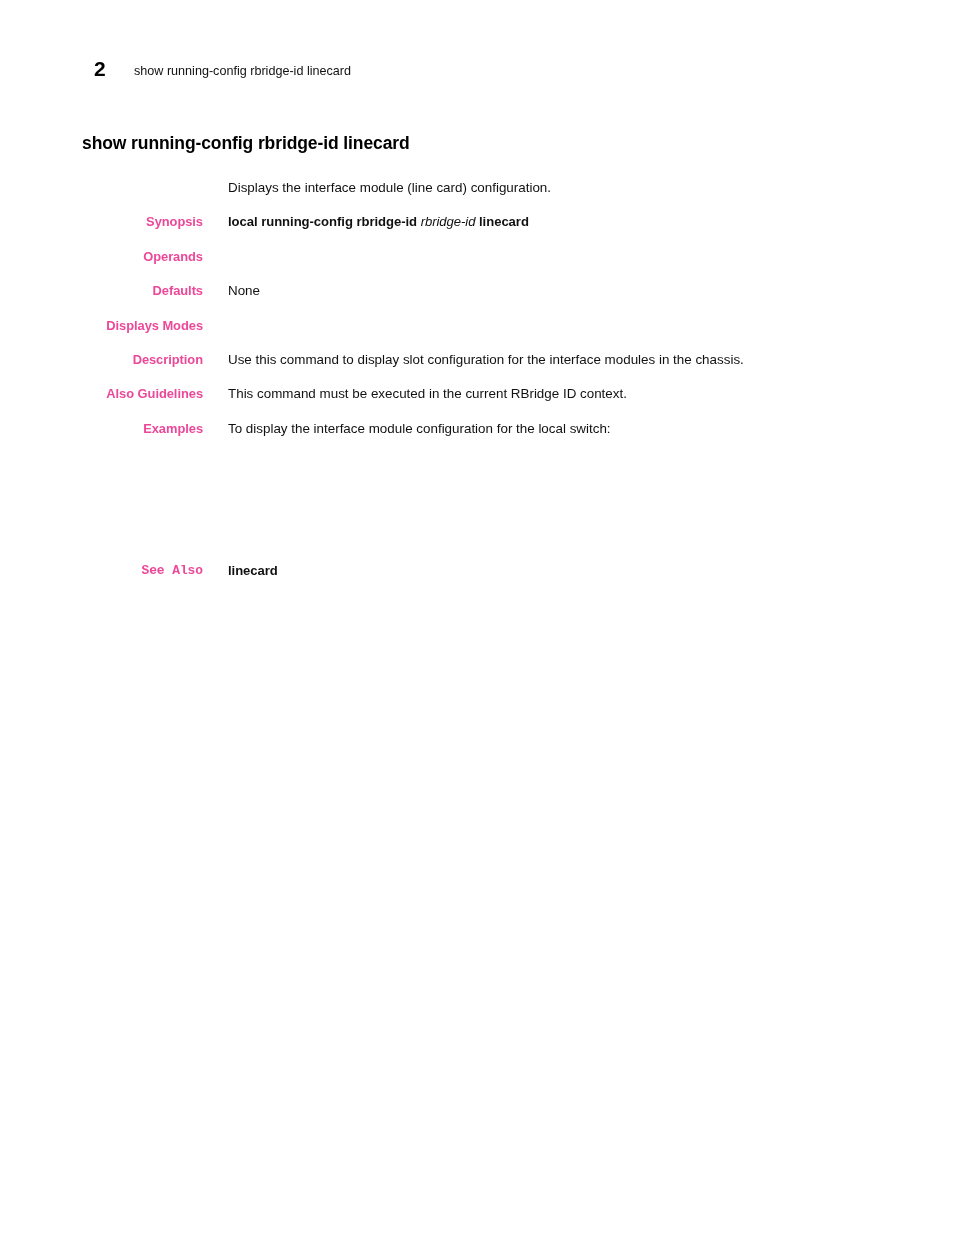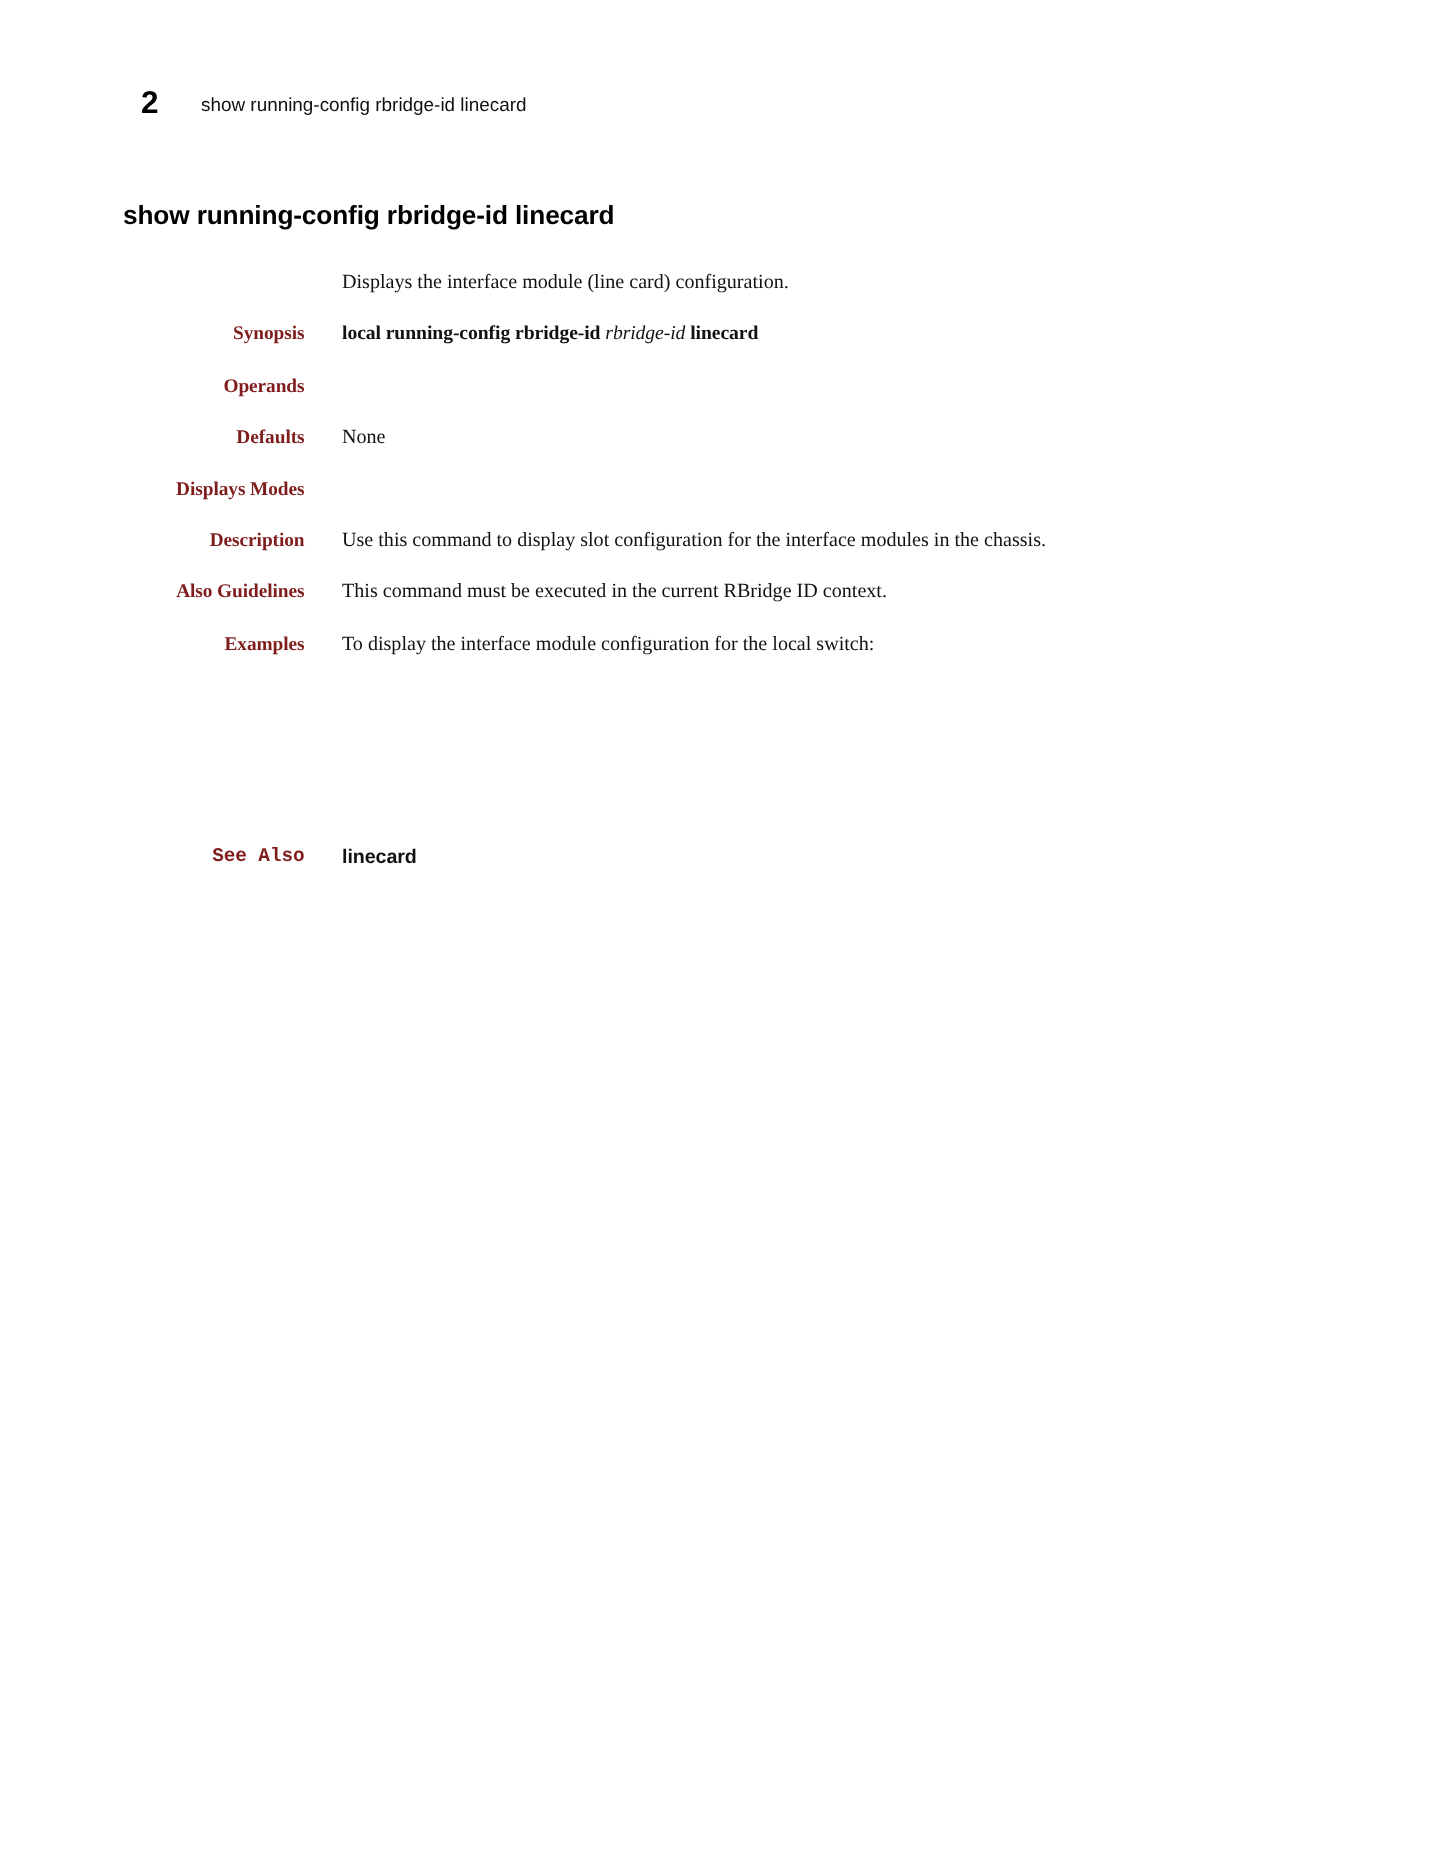--- a/index.html
+++ b/index.html
@@ -60,34 +60,33 @@
     color: #000000;
     margin: 0;
   }
 
   
   .defs {
     position: absolute;
     left: 0;
     top: 180px;
     width: 954px;
-    font-family: Liberation Serif, serif;
   }
   .def-row {
     display: flex;
     align-items: flex-start;
     height: 34.4px;
   }
   .def-label {
     width: 203px;
     text-align: right;
     font-size: 12.9px;
     font-weight: bold;
     line-height: 1.25;
-    color: #7f1d1d;
+    color: #ec4899;
     padding-right: 0;
     flex: 0 0 203px;
     letter-spacing: -0.05px;
   }
   .def-value {
     margin-left: 25px;
     font-size: 13.4px;
     font-weight: normal;
     line-height: 1.25;
     color: #111111;

